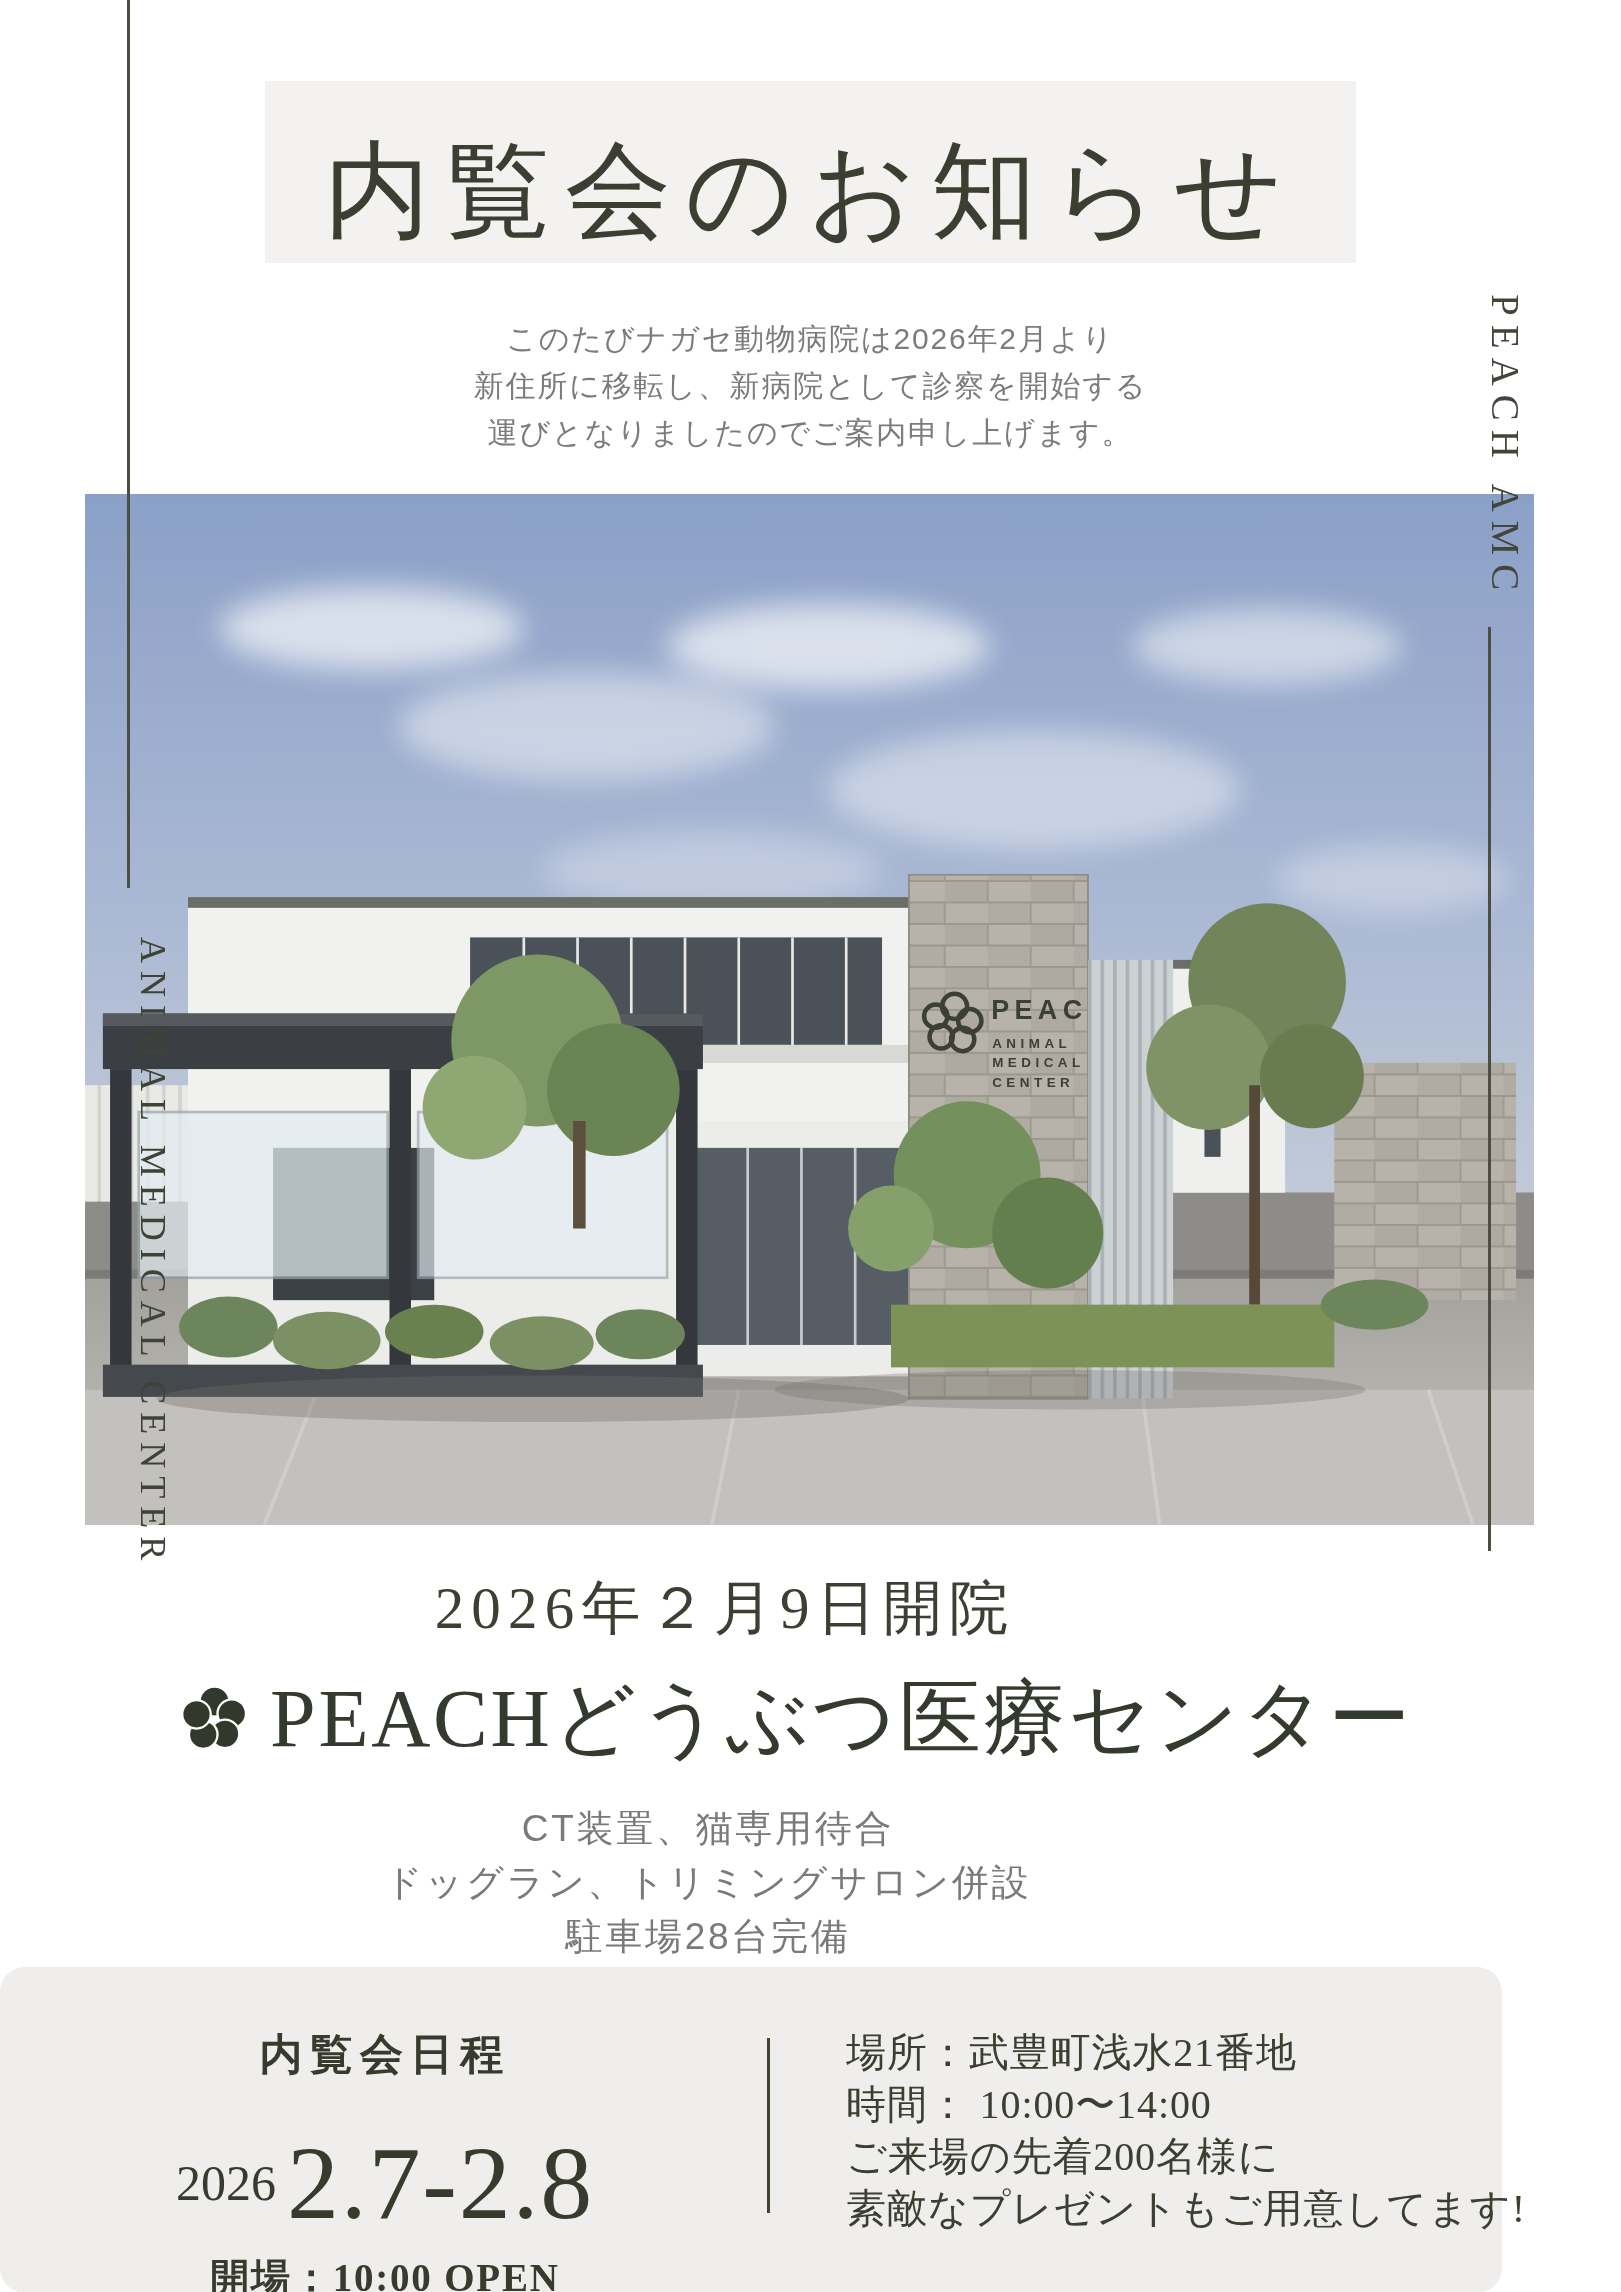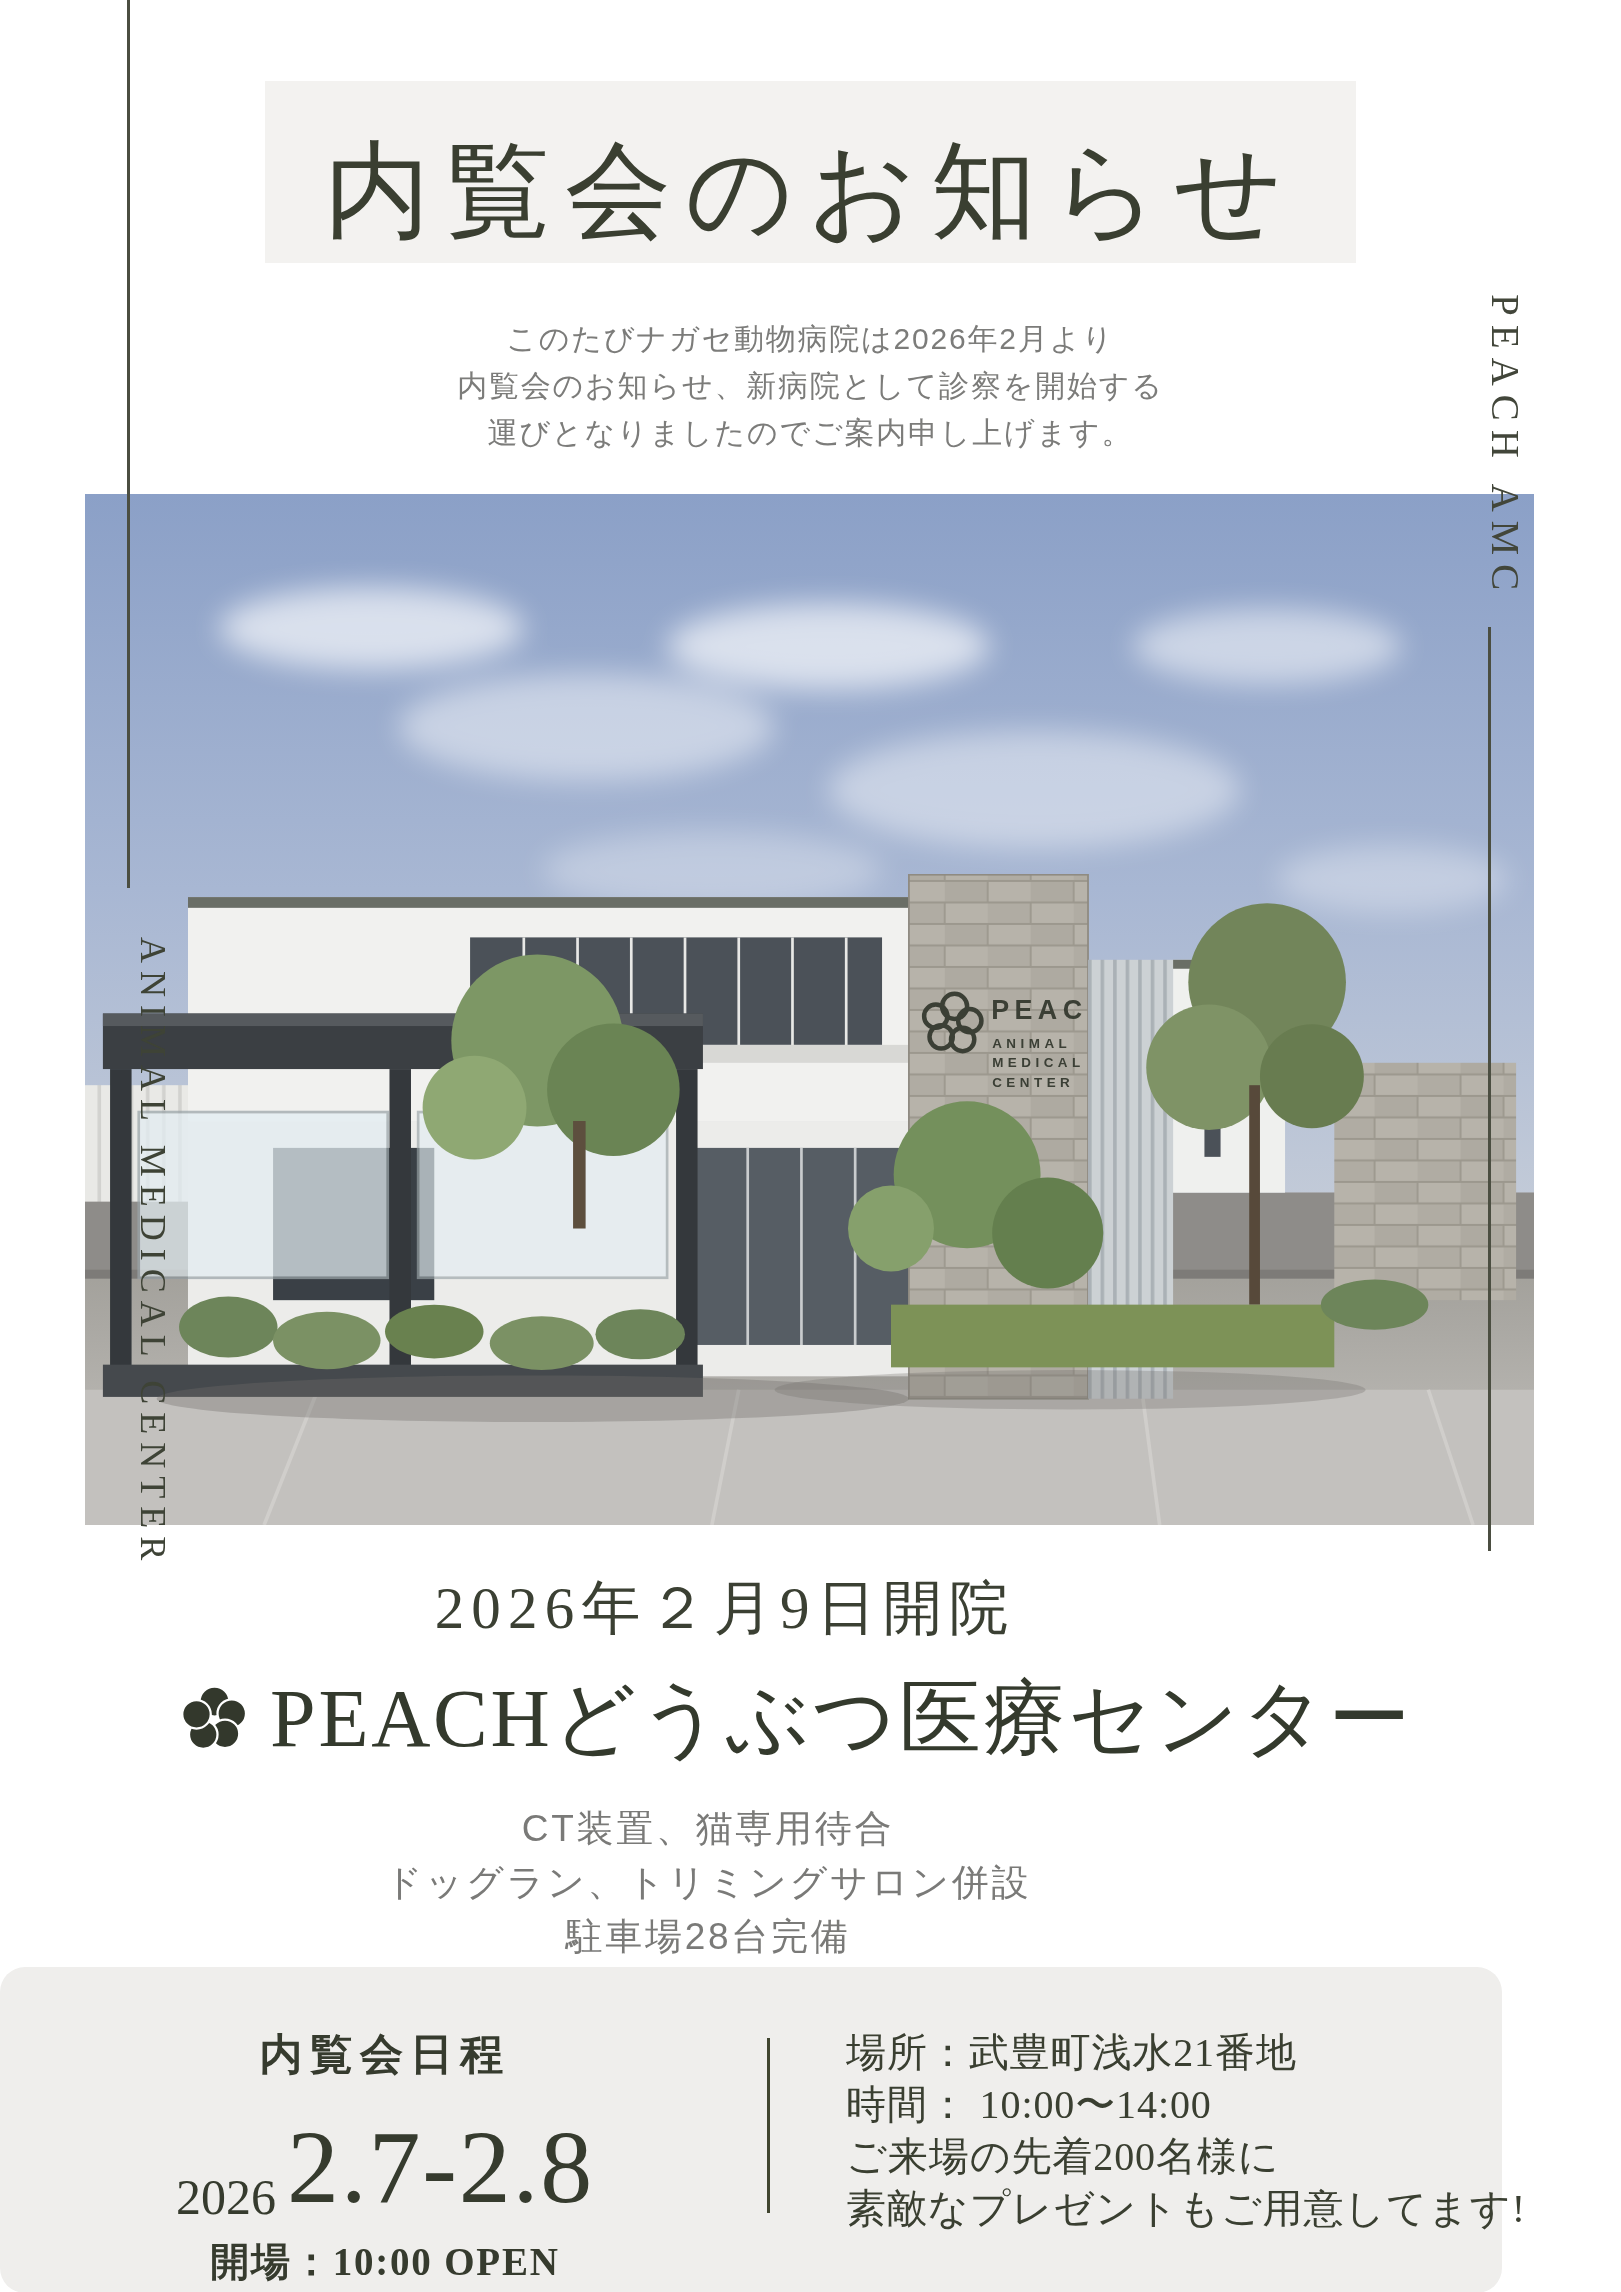--- a/index.html
+++ b/index.html
@@ -33,21 +33,21 @@
     align-items:center;justify-content:center;gap:18px;}
   .main-title .flower{width:75px;height:75px;flex:0 0 auto;}
   .main-title span{font-size:82px;letter-spacing:2.7px;color:#343a2d;white-space:nowrap;}
 
   .features{position:absolute;left:0;top:1802px;width:1416px;text-align:center;
     font-size:37px;line-height:54px;letter-spacing:2.7px;color:#7a7a78;}
 
   .footer{position:absolute;left:0;top:1967px;width:1502px;height:326px;background:#efeeec;border-radius:25px;}
   .footer .left-col{position:absolute;left:134px;top:59px;width:502px;text-align:center;color:#363b2e;}
   .footer .heading{font-size:43px;font-weight:bold;letter-spacing:7.2px;}
-  .footer .date-row{margin-top:23px;display:flex;align-items:flex-end;justify-content:center;gap:11px;}
+  .footer .date-row{margin-top:39px;display:flex;align-items:center;justify-content:center;gap:11px;}
   .footer .date-year{font-size:50px;}
   .footer .date-days{font-size:104px;letter-spacing:1.8px;}
   .footer .open-line{margin-top:9px;font-size:39px;font-weight:bold;letter-spacing:1.8px;}
   .footer .divider{position:absolute;left:767px;top:71px;width:2.7px;height:175px;background:#40452f;}
   .footer .right-col{position:absolute;left:846px;top:60px;color:#3a3f31;
     font-size:40px;line-height:52px;letter-spacing:0.9px;text-align:left;white-space:nowrap;}
 </style>
 </head>
 <body>
 
@@ -55,21 +55,21 @@
 
   <div class="line-left"></div>
   <div class="line-right"></div>
 
   <div class="title-box">
     <span class="serif">内覧会のお知らせ</span>
   </div>
 
   <div class="announce sans">
     <div>このたびナガセ動物病院は2026年2月より</div>
-    <div>内覧会のお知らせ、新病院として診察を開始する</div>
+    <div>新住所に移転し、新病院として診察を開始する</div>
     <div>運びとなりましたのでご案内申し上げます。</div>
   </div>
 
   <div class="v-right serif">PEACH AMC</div>
   <div class="v-left serif">ANIMAL MEDICAL CENTER</div>
 
   <div class="photo">
     <svg viewBox="0 0 1618 1151" preserveAspectRatio="none">
       <defs>
         <linearGradient id="sky" x1="0" y1="0" x2="0" y2="1">

